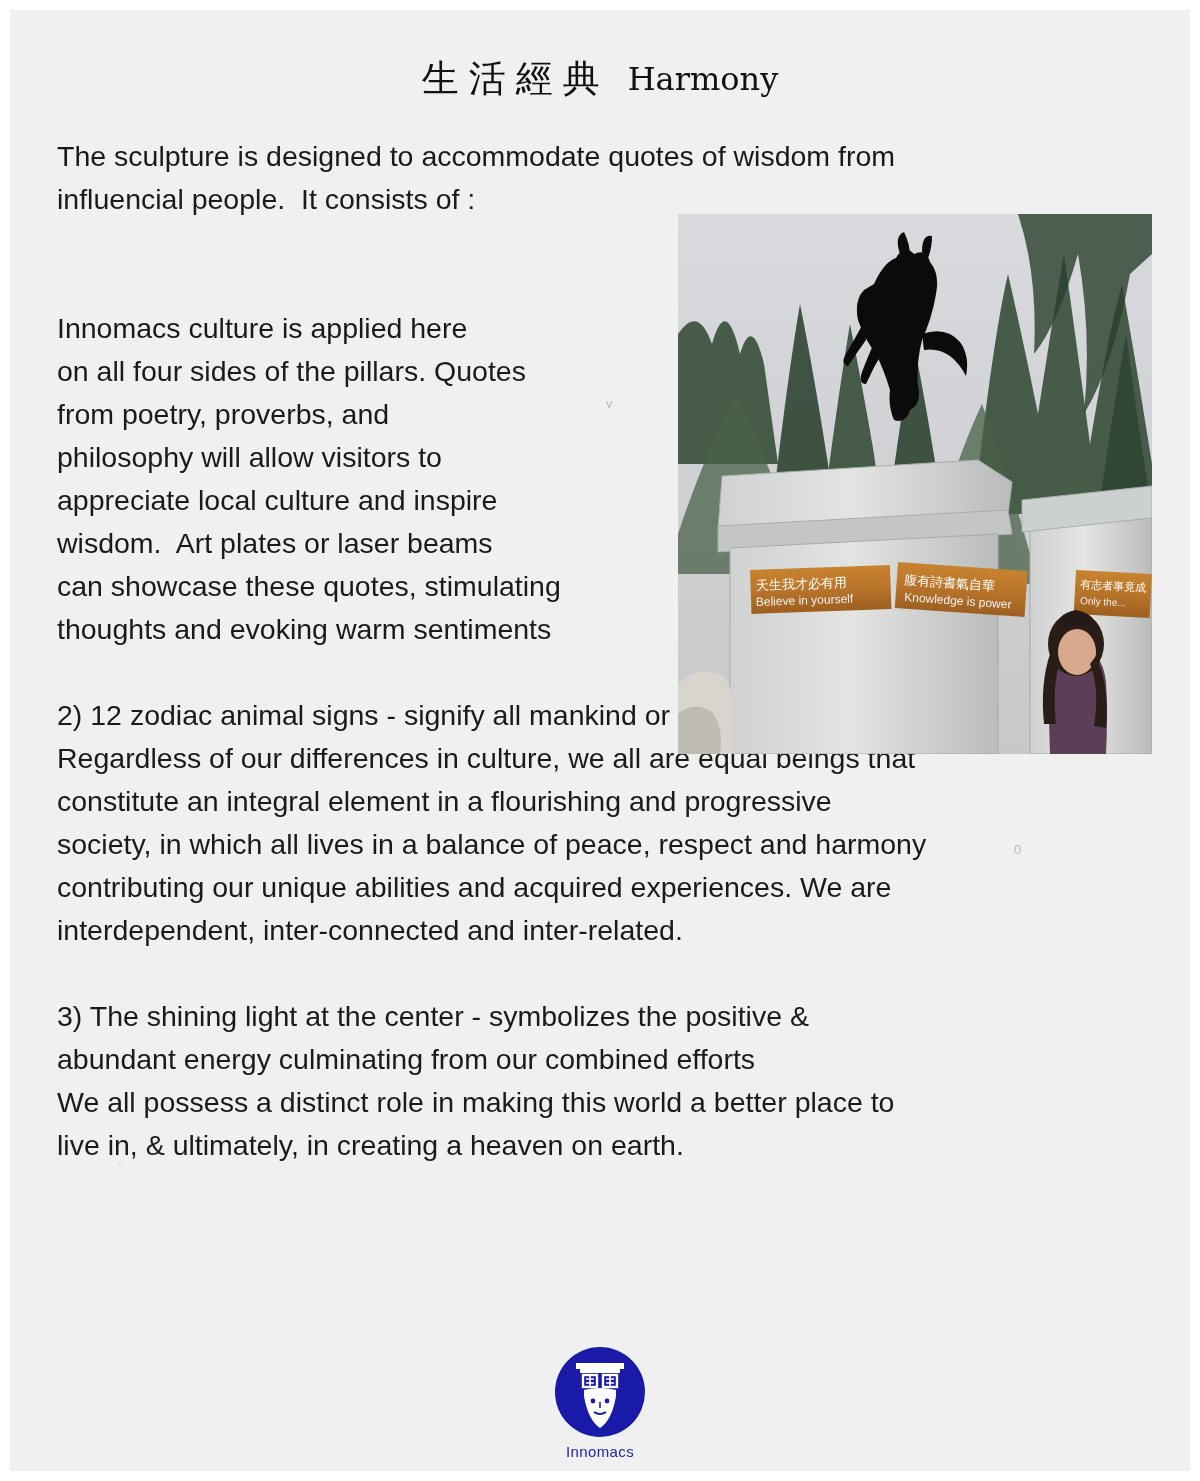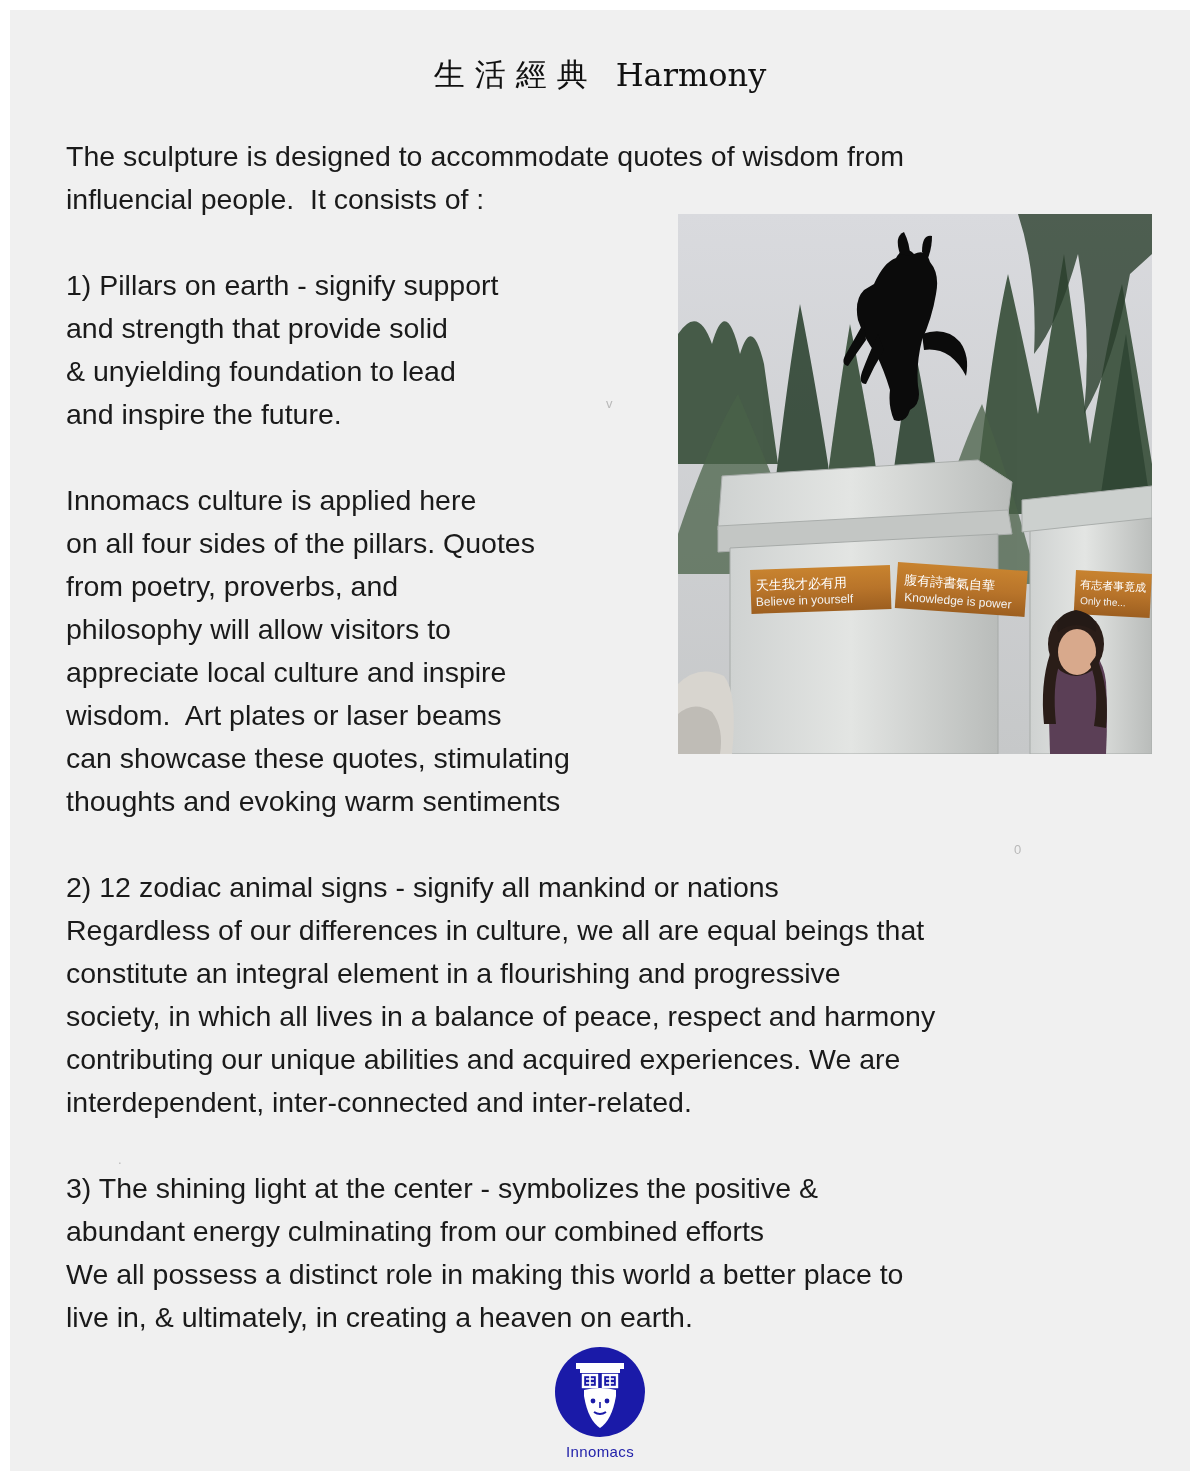--- a/index.html
+++ b/index.html
@@ -26,37 +26,37 @@
   .title-row {
     position: absolute;
     top: 44px;
     left: 0;
     width: 1180px;
     text-align: center;
     white-space: nowrap;
   }
   .title-cn {
     font-family: "DejaVu Serif", serif;
-    font-size: 31px;
+    font-size: 37px;
     letter-spacing: 10px;
     color: #111111;
     vertical-align: middle;
   }
   .title-en {
     font-family: "DejaVu Serif", serif;
     font-size: 32px;
     color: #111111;
     vertical-align: middle;
     padding-left: 18px;
   }
 
   
   .body-text {
     position: absolute;
-    left: 56px;
+    left: 47px;
     top: 125px;
     width: 1100px;
     font-size: 28.5px;
     line-height: 43px;
     color: #1a1a1a;
     font-family: "Liberation Sans", sans-serif;
   }
   .para {
     margin: 0 0 0 0;
     white-space: pre-wrap;
@@ -118,24 +118,20 @@
   </div>
 
   <span class="speck" style="left:596px; top:386px;">v</span>
   <span class="speck" style="left:1004px; top:832px;">0</span>
   <span class="speck" style="left:108px; top:1142px;">.</span>
 
   <div class="body-text">
     <p class="para">The sculpture is designed to accommodate quotes of wisdom from
 influencial people.  It consists of :</p>
     <div class="spacer"></div>
-    <p class="para narrow">1) Pillars on earth - signify support
-and strength that provide solid
-&amp; unyielding foundation to lead
-and inspire the future.</p>
     <div class="spacer"></div>
     <p class="para narrow">Innomacs culture is applied here
 on all four sides of the pillars. Quotes
 from poetry, proverbs, and
 philosophy will allow visitors to
 appreciate local culture and inspire
 wisdom.  Art plates or laser beams
 can showcase these quotes, stimulating
 thoughts and evoking warm sentiments</p>
     <div class="spacer"></div>

